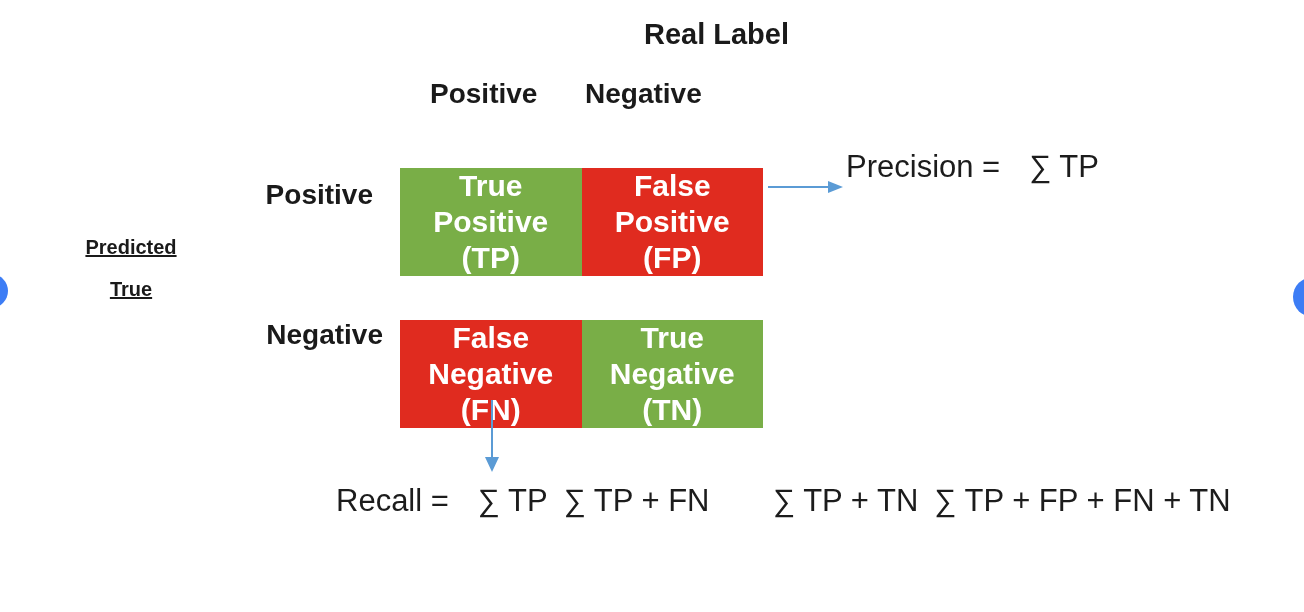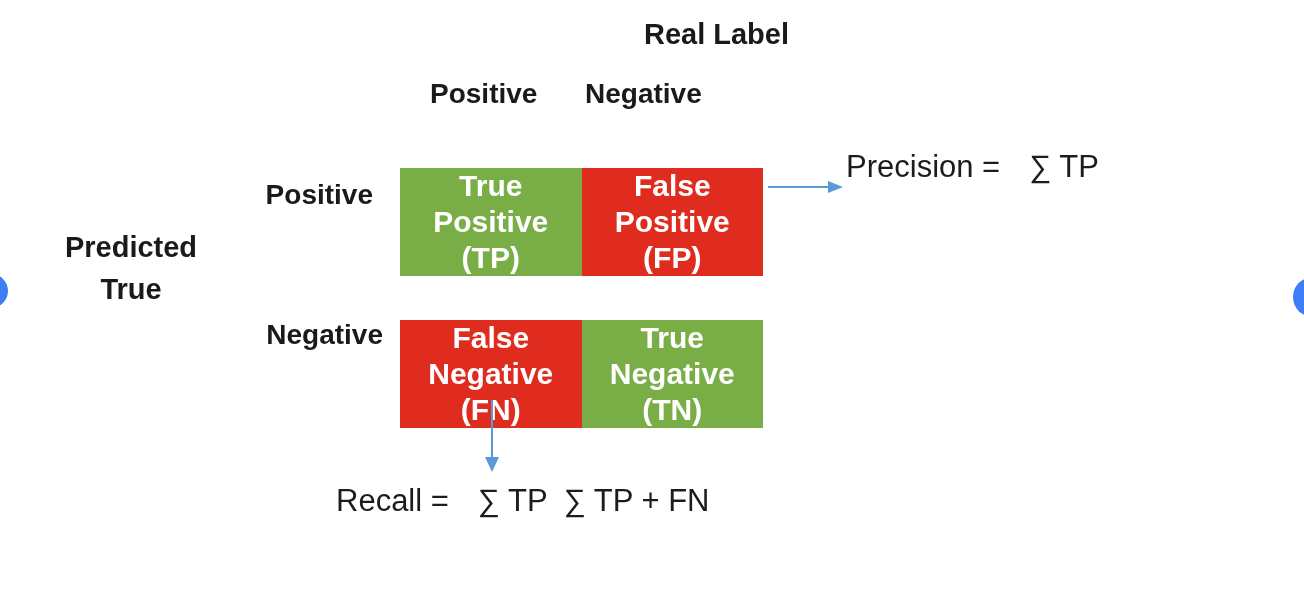--- a/index.html
+++ b/index.html
@@ -17,21 +17,21 @@
     font-weight: bold;
     font-size: 28px;
     color: #1a1a1a;
     white-space: nowrap;
   }
   #real-label-title { left: 426px; top: 18px; width: 363px; text-align: right; font-size: 29px; }
   #col-header-positive { left: 430px; top: 78px; }
   #col-header-negative { left: 585px; top: 78px; }
   #row-header-positive { left: 243px; top: 179px; width: 130px; text-align: right; }
   #row-header-negative { left: 243px; top: 319px; width: 140px; text-align: right; }
-  #predicted-label { left: 41px; top: 226px; width: 180px; text-align: center; line-height: 42px; white-space: normal; font-size: 29px; }
+  #predicted-label { left: 41px; top: 226px; width: 180px; text-align: center; line-height: 42px; white-space: normal; font-size: 20px; text-decoration: underline; }
 
   #matrix {
     position: absolute;
     left: 400px; top: 124px;
     width: 363px; height: 274px;
     display: grid;
     grid-template-columns: 1fr 1fr;
     grid-template-rows: 1fr 1fr;
   }
   .cell {
@@ -134,18 +134,23 @@
   <div class="formula" id="recall-formula">
     <span class="flabel">Recall =</span>
     <span class="frac">
       <span class="num">∑ TP</span>
       <span class="bar"></span>
       <span class="den">∑ TP + FN</span>
     </span>
   </div>
 
   <div class="formula" id="accuracy-formula">
+    <span class="frac">
+      <span class="num">∑ TP + TN</span>
+      <span class="bar"></span>
+      <span class="den">∑ TP + FP + FN + TN</span>
+    </span>
   </div>
 
   <button class="edge-circle" id="edge-circle-left" style="background-color: rgb(61, 125, 245);"></button>
   <button class="edge-circle" id="edge-circle-right" style="background-color: rgb(61, 125, 245);"></button>
 
 </div>
 
 </body></html>

